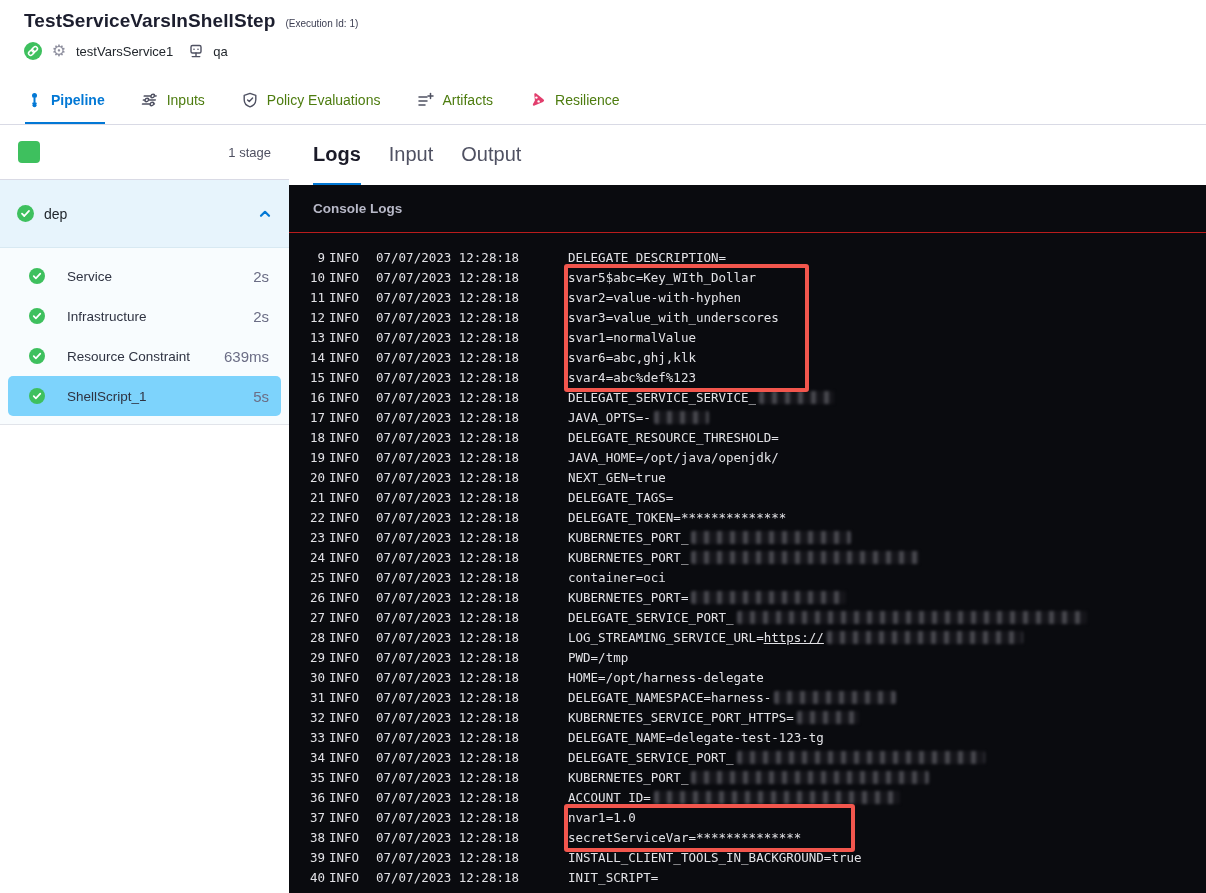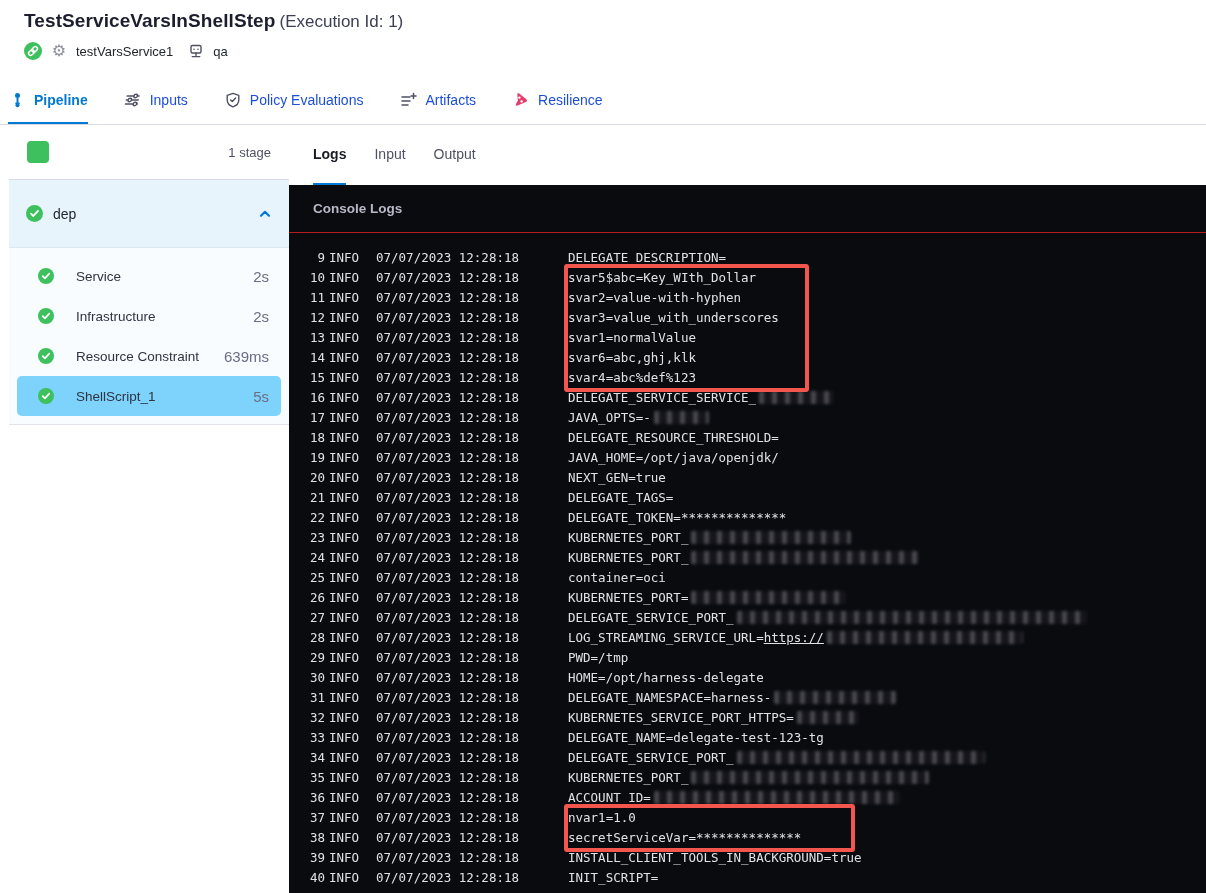--- a/index.html
+++ b/index.html
@@ -1,59 +1,59 @@
 <!DOCTYPE html>
 <html style="--accent: #0278d5; --success: #3ec05e; --highlight: #f2564d;"><head>
 <meta charset="utf-8">
 <style>
   * { margin:0; padding:0; box-sizing:border-box; }
   html,body { width:1206px; height:893px; background:#fff; overflow:hidden;
     font-family:"Liberation Sans", sans-serif; color:#22272d; }
 
   
   .header { height:77px; background:#fff; padding:10px 24px 0 24px; }
-  .title-row { display:flex; align-items:baseline; gap:4px; }
+  .title-row { display:flex; align-items:baseline; gap:10px; }
   .title-row h1 { font-size:19px; font-weight:700; color:#1c1e2e; letter-spacing:.1px; }
-  .exec-id { font-size:17px; color:#3c3e52; }
+  .exec-id { font-size:10px; color:#3c3e52; }
   .meta-row { display:flex; align-items:center; gap:8px; margin-top:10px; }
   .meta-row .name { font-size:13px; color:#22272d; margin-right:6px; }
   .icon16 { width:18px; height:18px; display:inline-flex; align-items:center; justify-content:center; }
   .gear-glyph { font-family:"DejaVu Sans", sans-serif; font-size:16px; color:#8e8f9e; line-height:1; }
 
   
   .tabbar { height:48px; border-bottom:1px solid #d9dae5; display:flex; align-items:stretch;
-    padding:0 8px; gap:36px; background:#fff; }
-  .mtab { display:flex; align-items:center; gap:8px; font-size:14px; color:#1d4ed8;
+    padding:0 25px; gap:36px; background:#fff; }
+  .mtab { display:flex; align-items:center; gap:8px; font-size:14px; color:#4d7c0f;
     border-bottom:2px solid transparent; cursor:pointer; }
   .mtab.active { color:var(--accent); font-weight:700; border-bottom-color:var(--accent); }
 
   
   .content { display:flex; height:768px; }
-  .sidebar { width:289px; background:#fff; display:flex; flex-direction:column;padding-left:9px; }
+  .sidebar { width:289px; background:#fff; display:flex; flex-direction:column; }
   .sidebar-top { height:55px; display:flex; align-items:center; padding:0 18px;
     border-bottom:1px solid #d9dae5; }
   .stage-square { width:22px; height:22px; border-radius:4px; background:var(--success); }
   .stage-count { margin-left:auto; font-size:13px; color:#4f5162; }
   .group-header { height:68px; background:#e7f4fc; display:flex; align-items:center;
     padding:0 16px; border-bottom:1px solid #d8e9f2; cursor:pointer; }
   .group-header .glabel { font-size:14px; color:#22272d; margin-left:10px; }
   .group-header .chev { margin-left:auto; display:flex; }
   .steps { background:#f8fcfe; padding:8px 0; border-bottom:1px solid #e1e4ea; }
   .step-row { height:40px; margin:0 8px; padding:0 12px 0 20px; display:flex; align-items:center;
     border-radius:5px; cursor:pointer; }
   .step-row.selected { background:#7dd3fc; }
   .step-row .slabel { font-size:13.5px; color:#2f3342; margin-left:21px; }
   .step-row .sdur { margin-left:auto; font-size:15px; color:#6b6d85; }
   .sidebar-rest { flex:1; background:#fff; }
 
   
   .right { flex:1; display:flex; flex-direction:column; min-width:0; }
   .panel-tabs { height:60px; background:#fff; display:flex; align-items:stretch; gap:28px;
     padding:0 24px; }
-  .ptab { display:flex; align-items:center; font-size:14px; color:#4f5162;
+  .ptab { display:flex; align-items:center; font-size:20px; color:#4f5162;
     border-bottom:2px solid transparent; cursor:pointer; }
   .ptab.active { color:#1b1b28; font-weight:700; border-bottom-color:var(--accent); }
 
   .console { flex:1; background:#0a0b0f; display:flex; flex-direction:column; min-height:0; }
   .console-header { height:48px; flex:0 0 48px; display:flex; align-items:center; padding:0 24px;
     border-bottom:1px solid #b91c1c; color:#b8b9c8; font-size:13.5px; font-weight:700; }
   .log-area { position:relative; padding-top:15px; flex:1; overflow:hidden;
     font-family:"DejaVu Sans Mono", monospace; font-size:12.5px; line-height:20px; color:#e2e2e6; }
   .log-line { display:flex; height:20px; white-space:pre; }
   .log-line .ln  { width:36px; text-align:right; flex:0 0 36px; }

